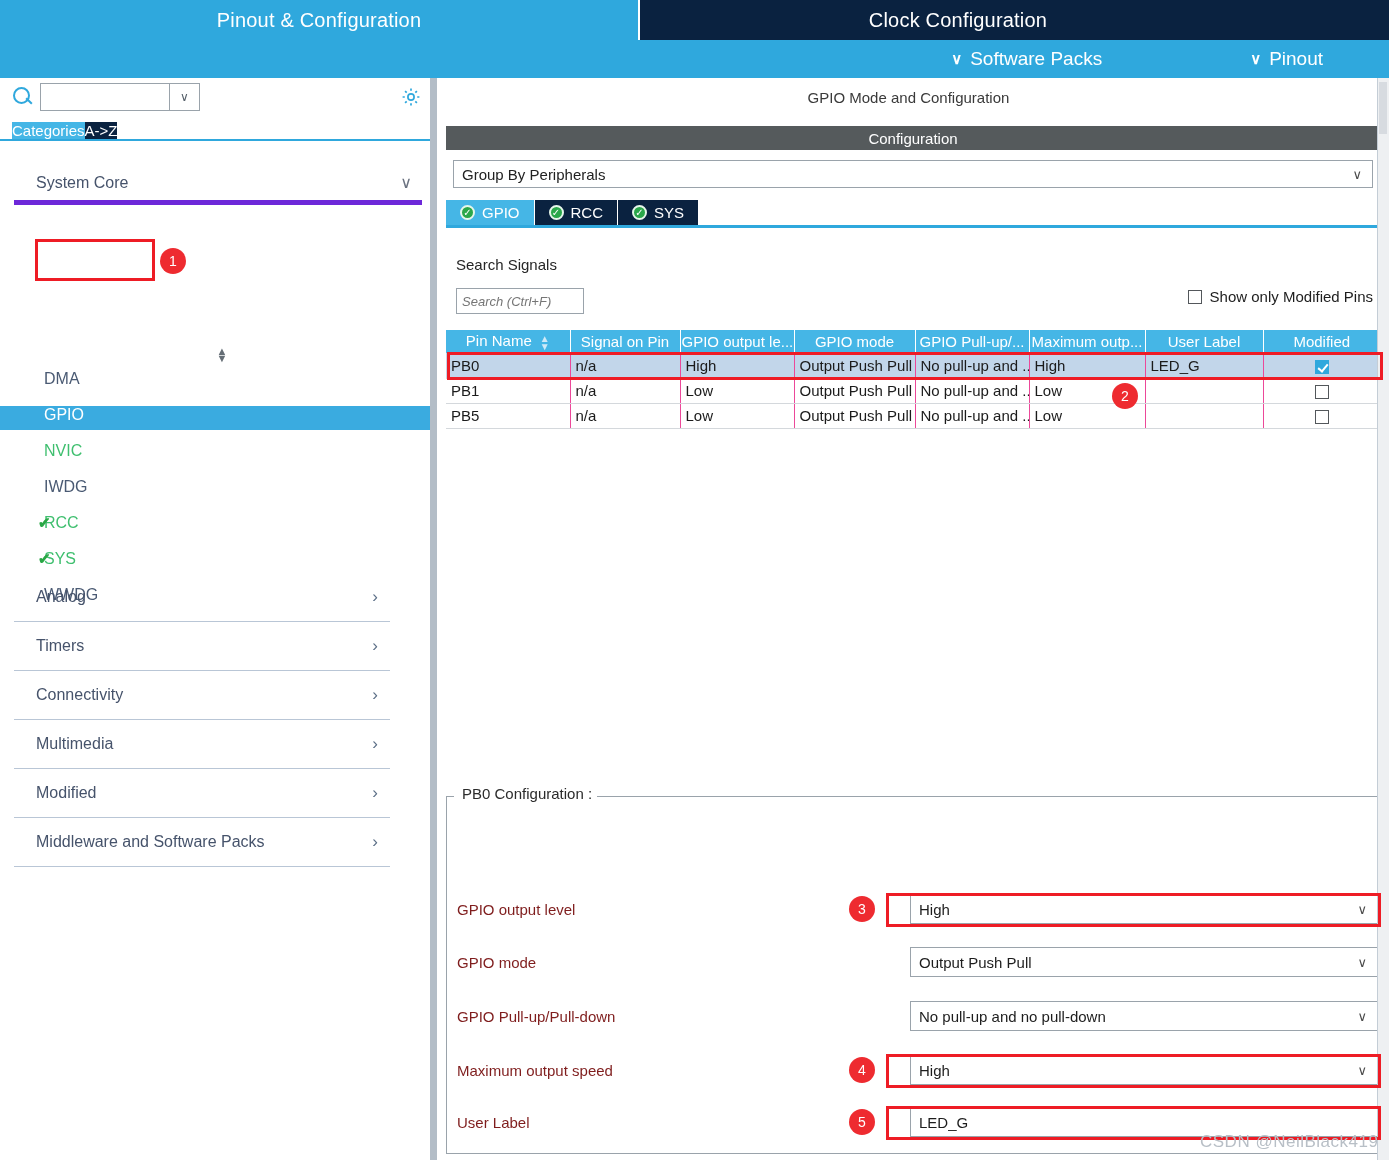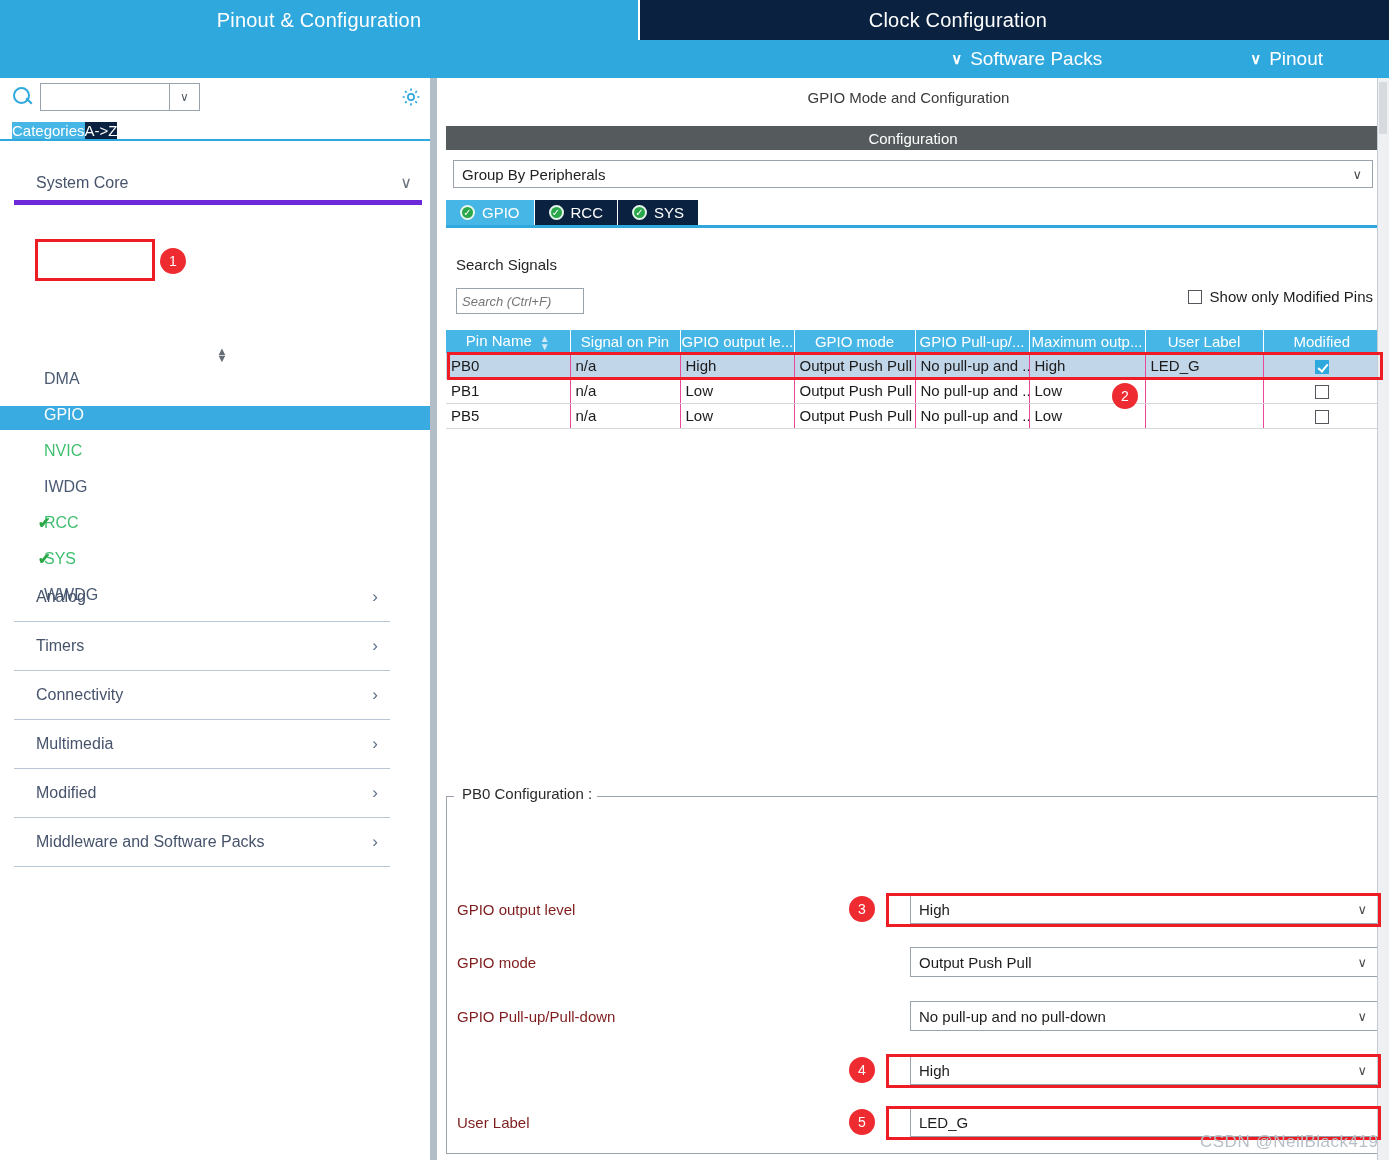--- a/index.html
+++ b/index.html
@@ -672,20 +672,21 @@
 
     <div class="frow" style="top:923px">
       <span class="flabel">GPIO Pull-up/Pull-down</span>
       <div class="fctl">
         <span class="v">No pull-up and no pull-down</span>
         <span class="chev">∨</span>
       </div>
     </div>
 
     <div class="frow" style="top:977px">
+      <span class="flabel">Maximum output speed</span>
       <div class="fctl">
         <span class="v">High</span>
         <span class="chev">∨</span>
       </div>
     </div>
 
     <div class="frow" style="top:1029px">
       <span class="flabel">User Label</span>
       <div class="fctl plain">
         <span class="v">LED_G</span>

